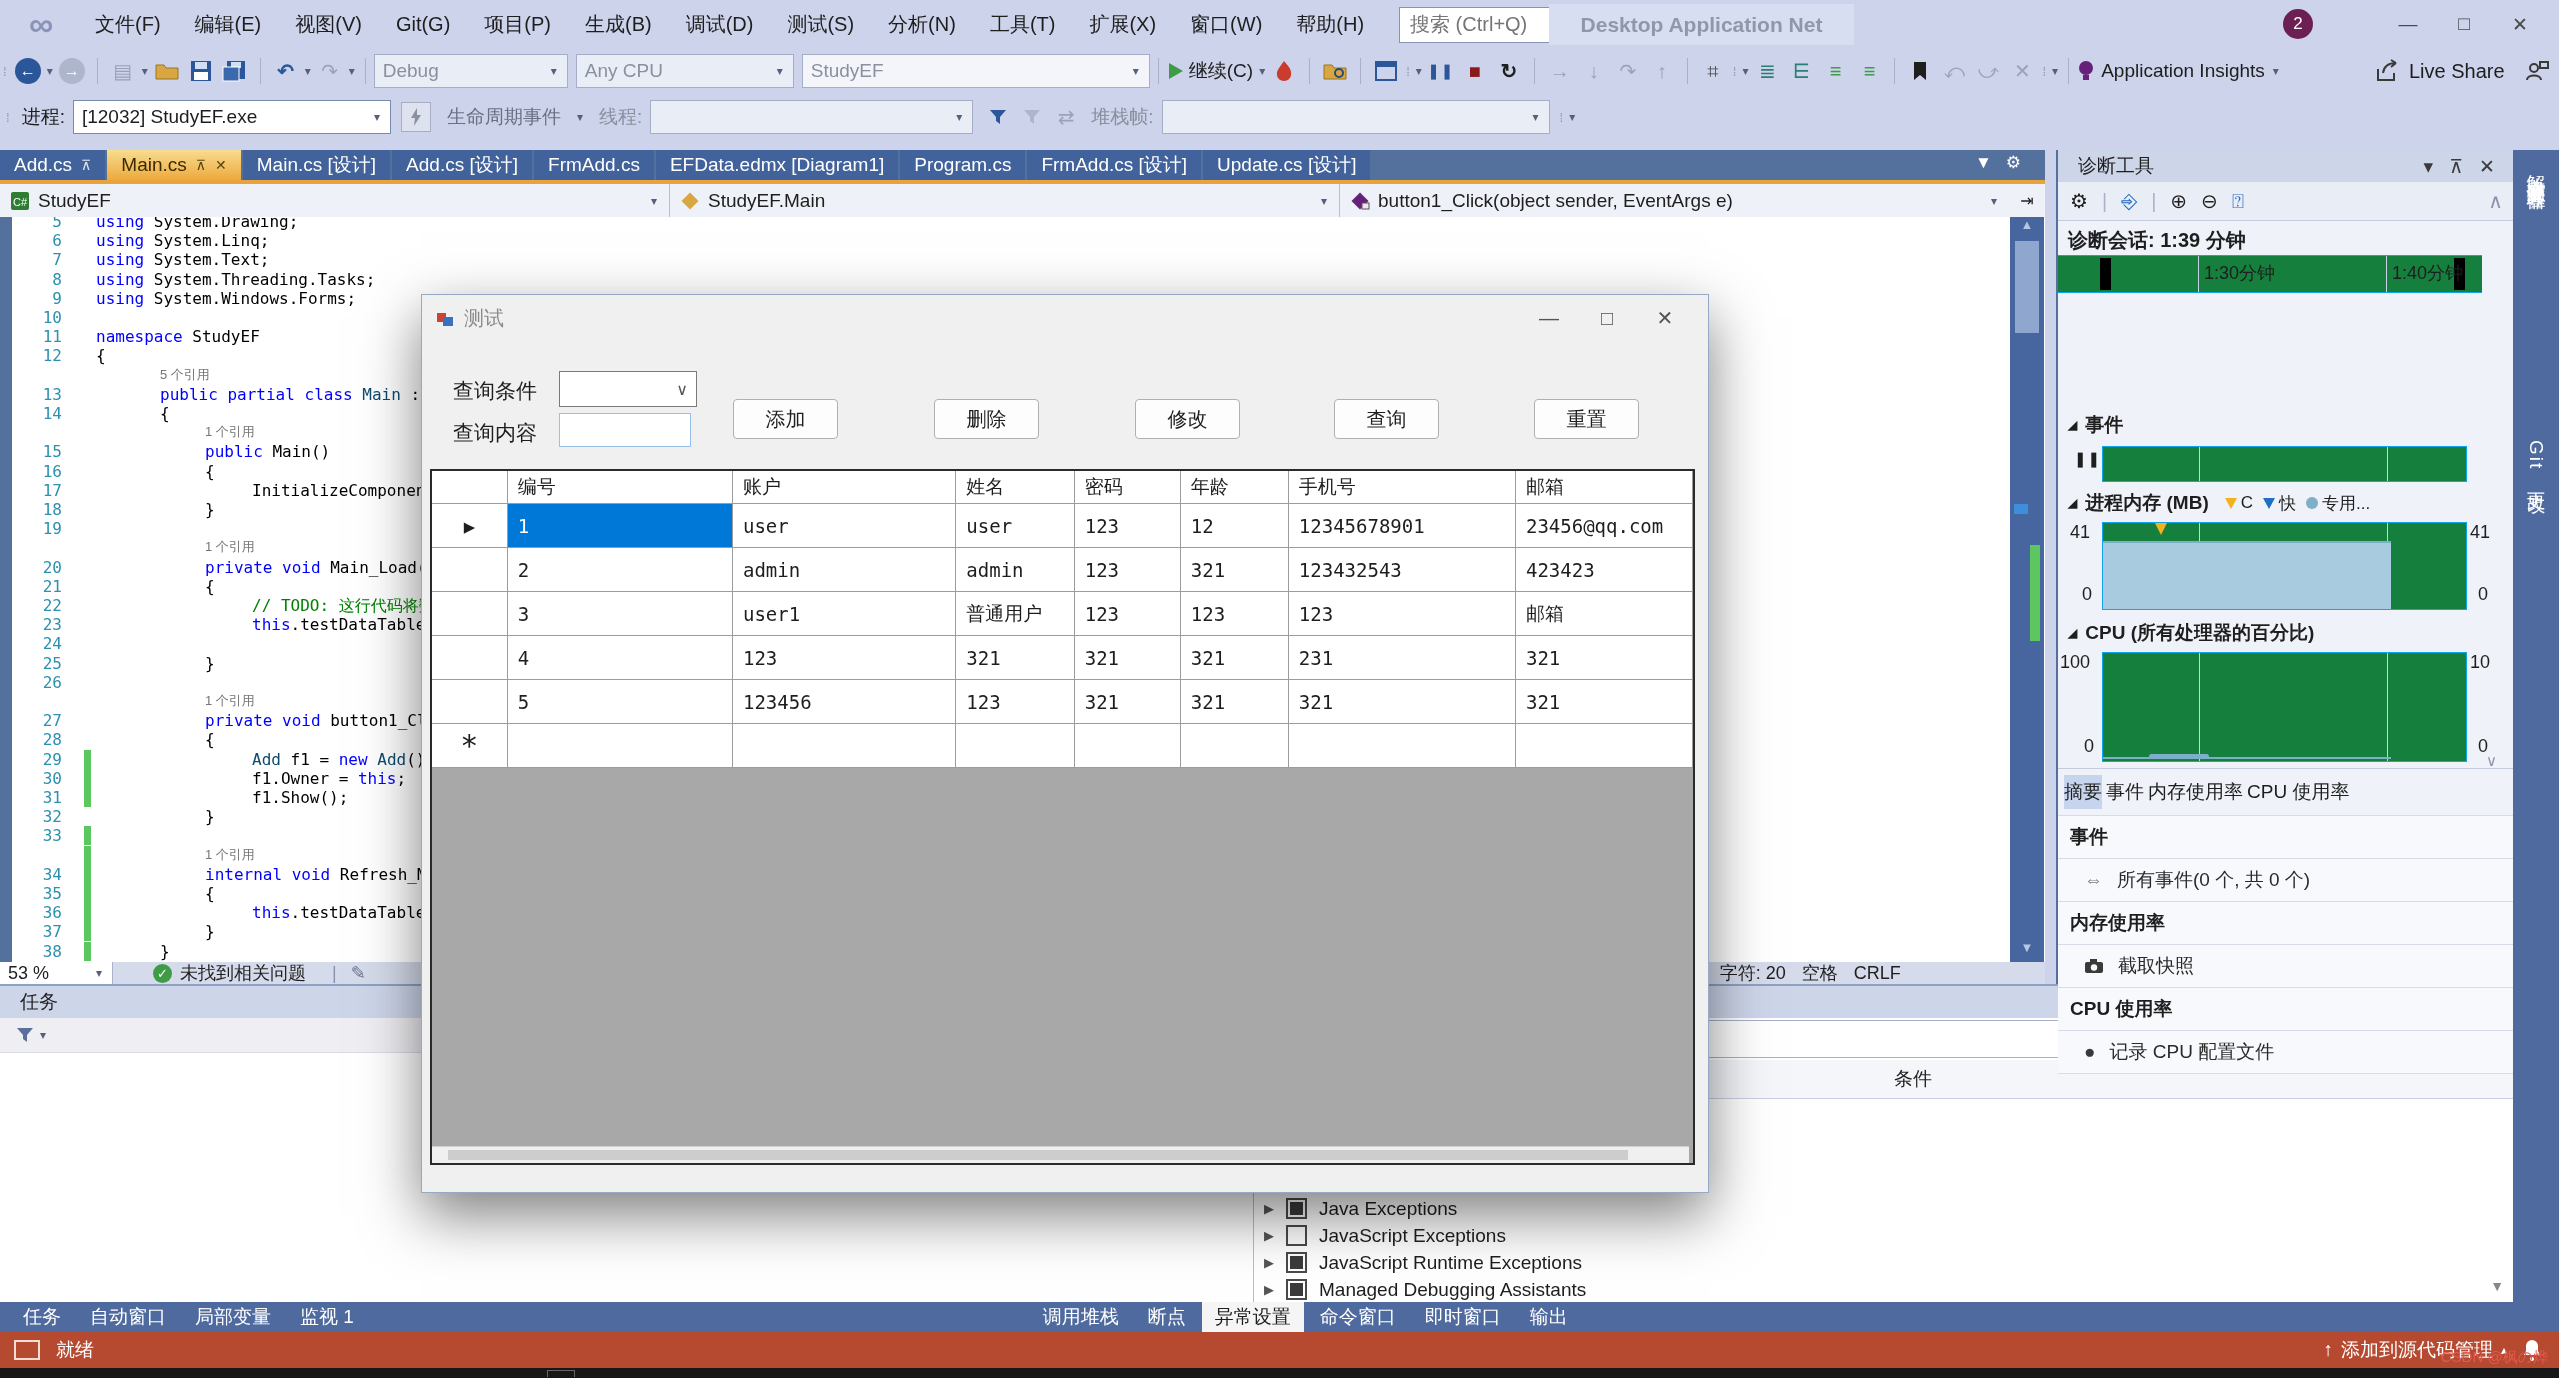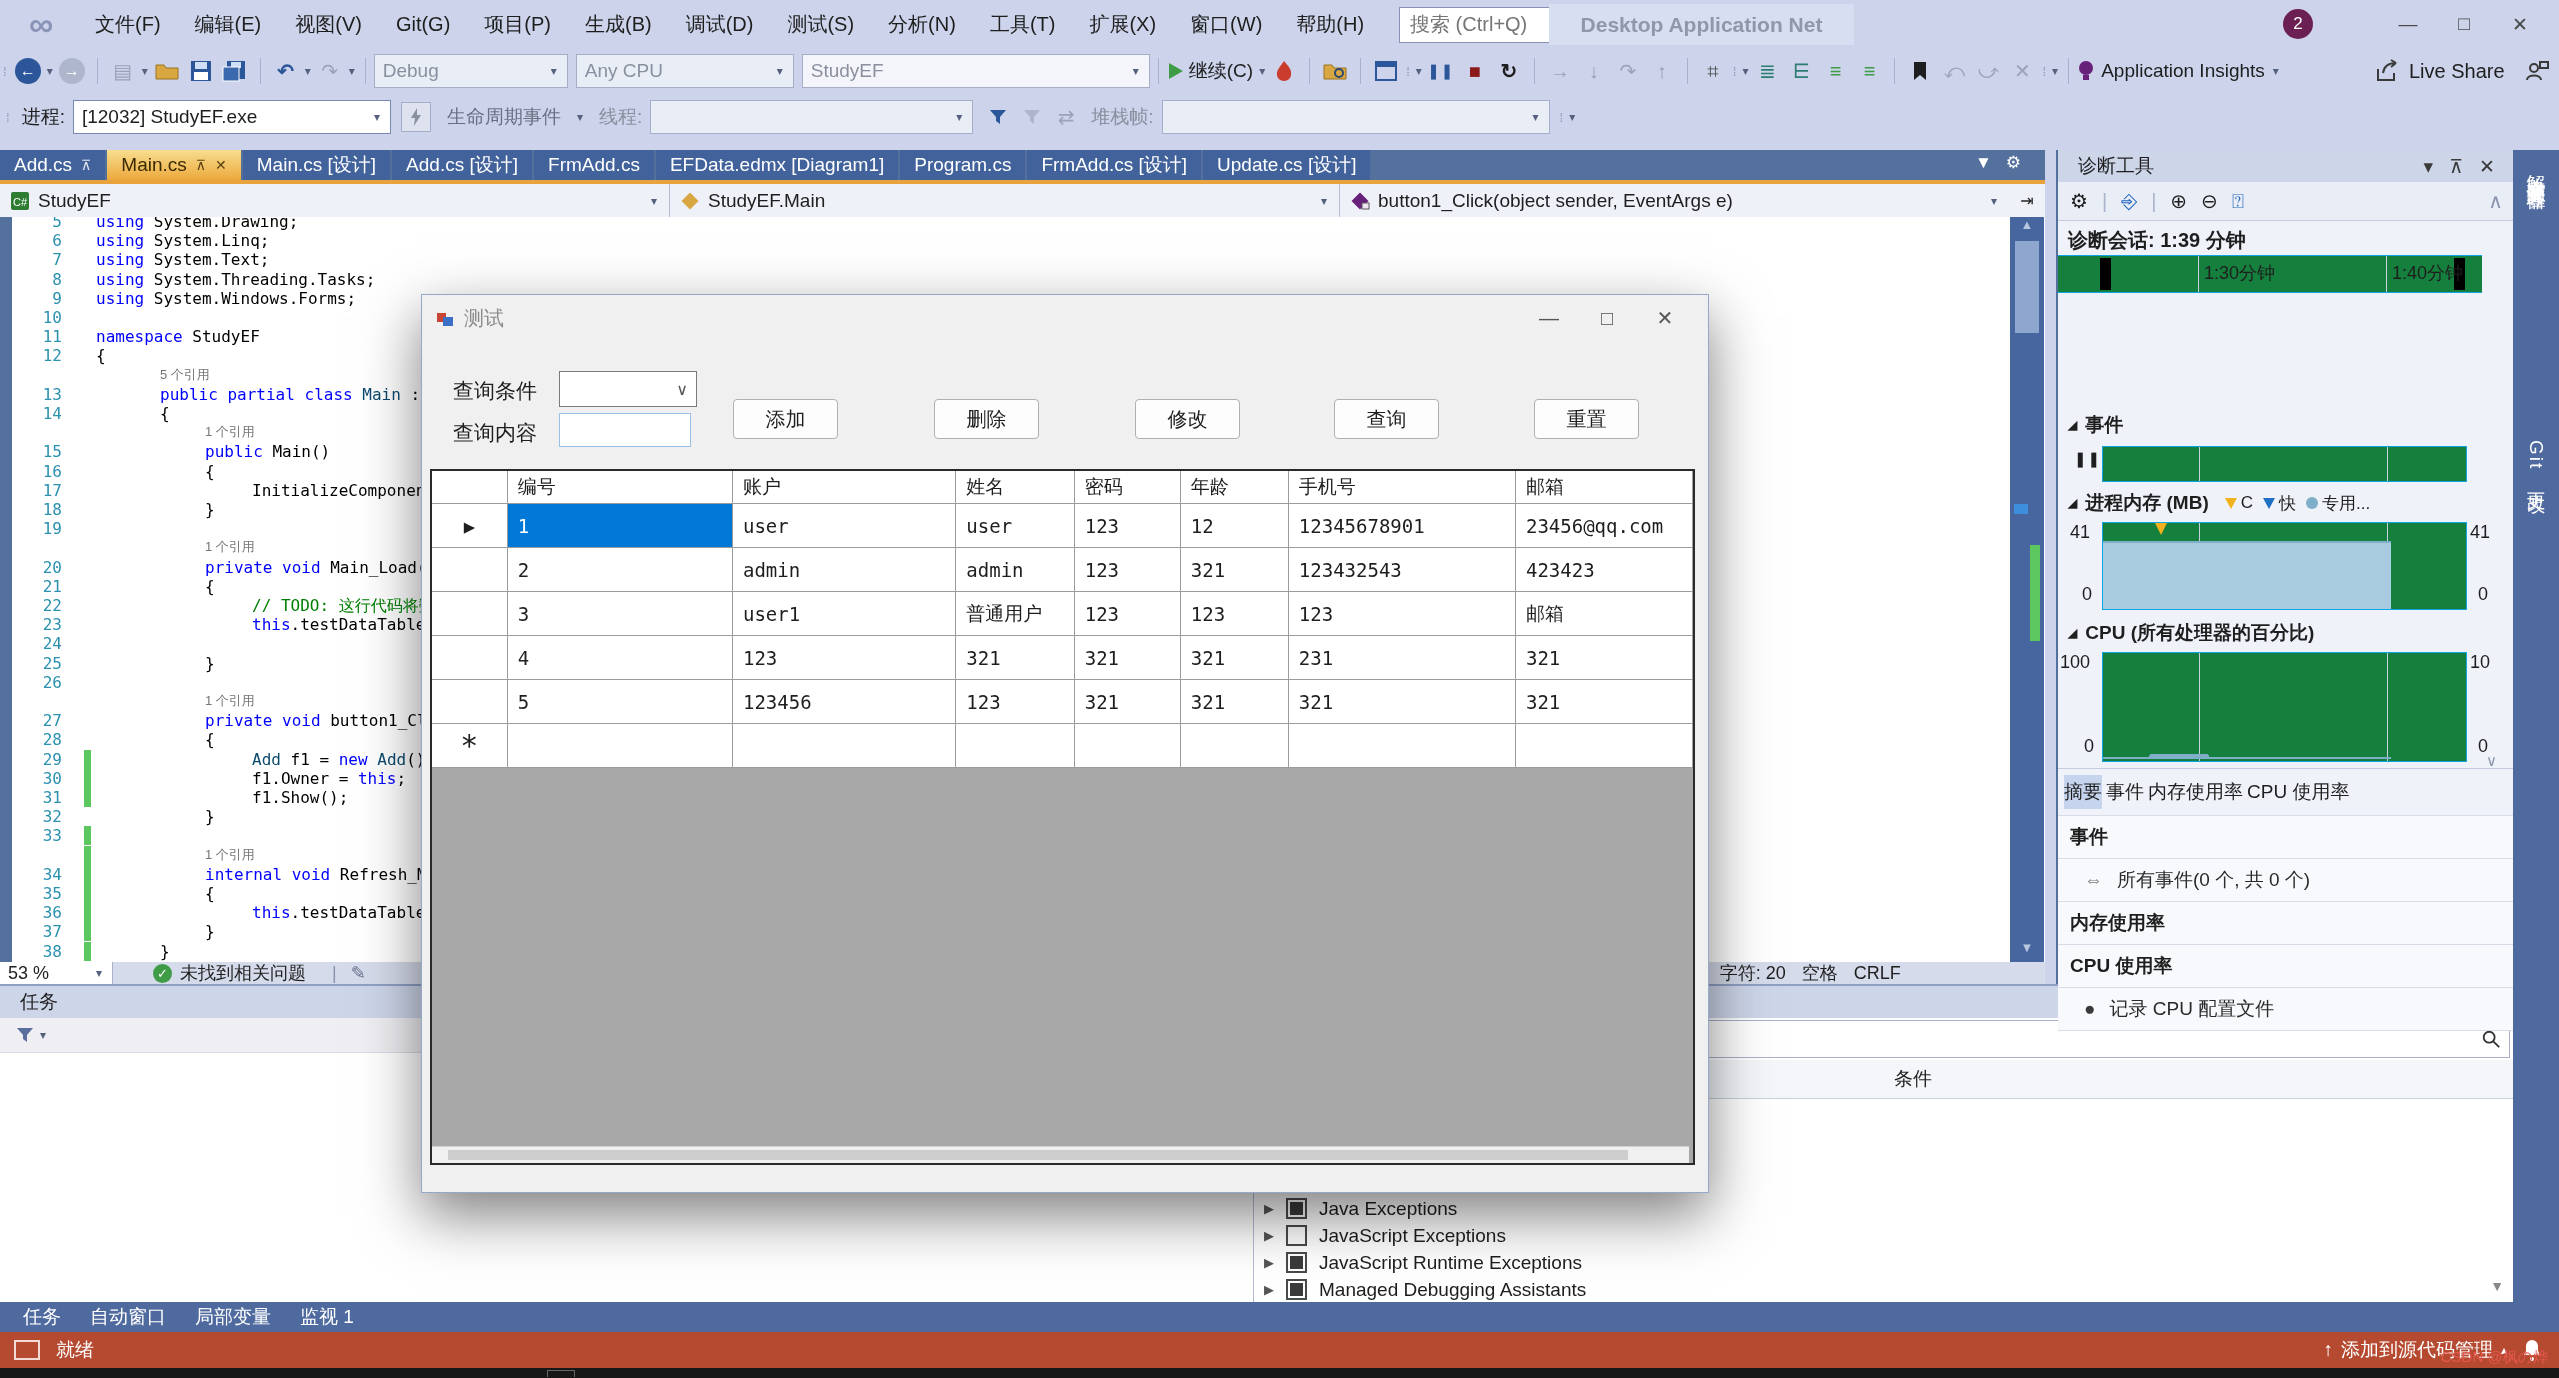--- a/index.html
+++ b/index.html
@@ -507,20 +507,28 @@
   <div style="position:absolute;right:10px;bottom:8px;color:#888;font-size:14px">▼</div>
 </div>
 
 <div class="abs" id="btabs">
   <div class="flex" id="bltabs" style="margin-left:10px">
       <div class="btab">任务</div>
       <div class="btab">自动窗口</div>
       <div class="btab">局部变量</div>
       <div class="btab">监视 1</div>
     </div>
+  <div class="flex" id="brtabs" style="margin-left:660px">
+      <div class="btab">调用堆栈</div>
+      <div class="btab">断点</div>
+      <div class="btab active">异常设置</div>
+      <div class="btab">命令窗口</div>
+      <div class="btab">即时窗口</div>
+      <div class="btab">输出</div>
+    </div>
 </div>
 
 <div class="abs" id="diag">
   <div class="ptitle" style="border-top:none">
     <span>诊断工具</span>
     <span class="flex" style="gap:16px;color:#3a3a3a">
       <span>▾</span>
       <span>⊼</span>
       <span>✕</span>
     </span>
@@ -614,20 +622,28 @@
       <div class="dtab2">内存使用率</div>
       <div class="dtab2">CPU 使用率</div>
     </div>
   <div style="background:#f7f9fc;border-top:1px solid #d8dce8">
     <div class="sumh">事件</div>
     <div class="sumr">
       <span style="color:#777">⇔</span>
       <span>所有事件(0 个, 共 0 个)</span>
       </div>
     <div class="sumh">内存使用率</div>
+    <div class="sumr">
+      <svg width="20" height="16">
+        <rect x="1" y="4" width="18" height="11" rx="2" fill="#3a3a3a"></rect>
+          <rect x="6" y="1" width="7" height="4" fill="#3a3a3a"></rect>
+          <circle cx="10" cy="9.5" r="3.2" fill="#f7f9fc"></circle>
+        </svg>
+      <span>截取快照</span>
+      </div>
     <div class="sumh">CPU 使用率</div>
     <div class="sumr">
       <span style="color:#3a3a3a">●</span>
       <span>记录 CPU 配置文件</span>
       </div>
   </div>
 </div>
 
 <div class="abs" id="vstrip">
     <div class="vtab" style="top: 10px;">解决方案资源管理器</div>

